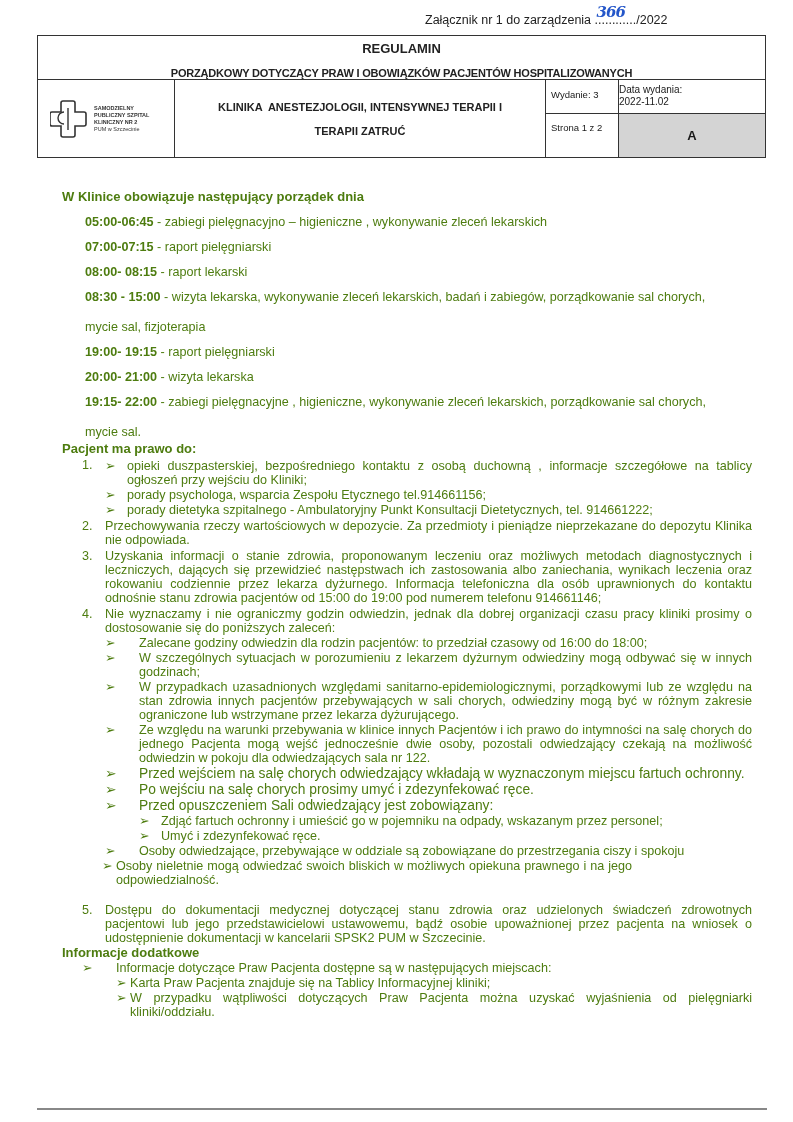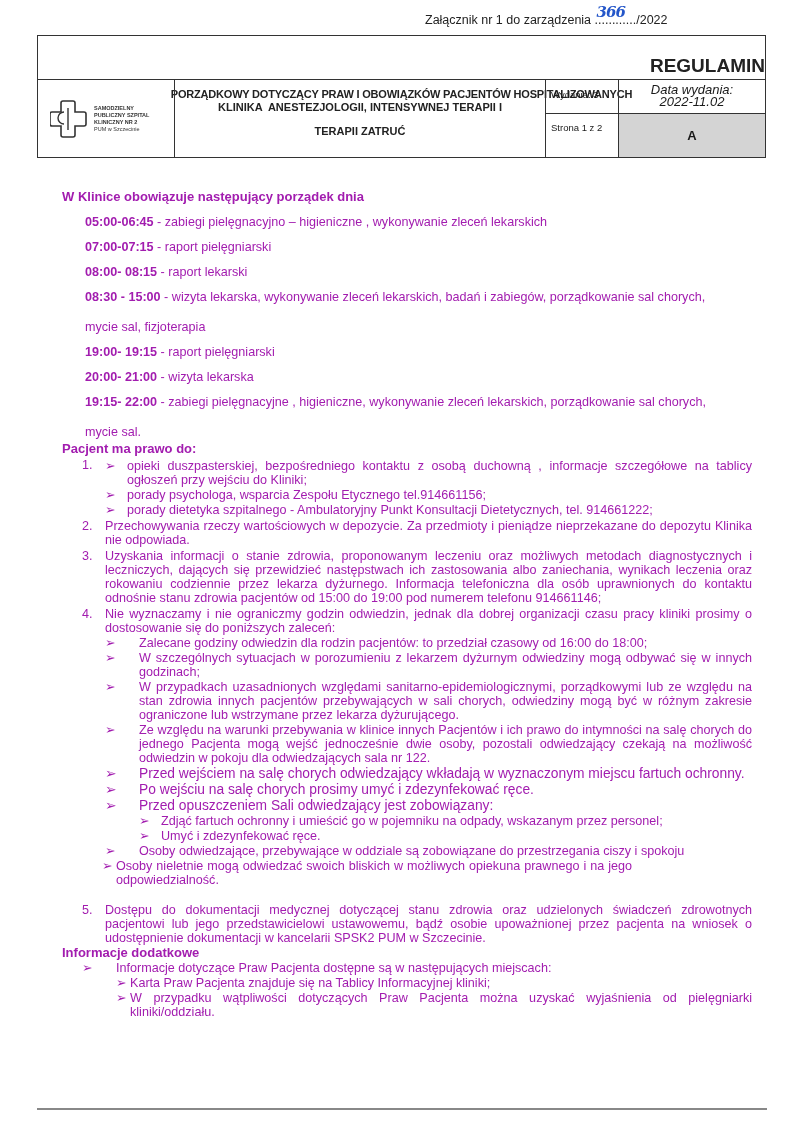--- a/index.html
+++ b/index.html
@@ -6,35 +6,35 @@
     html, body { width:793px; height:1122px; background:#ffffff; overflow:hidden; }
     body { font-family:"Liberation Sans", sans-serif; color:#1a1a1a; position:relative; }
 
     .annex { position:absolute; top:13px; left:425px; font-size:12.5px; color:#222; white-space:nowrap; }
     .annex .hand { position:relative; display:inline-block; }
     .annex .hand .dots { letter-spacing:0; }
     .annex .hand .num { position:absolute; left:2px; top:-10px; color:#2456c9; font-family:"DejaVu Serif", serif; font-style:italic; font-size:15px; font-weight:bold; letter-spacing:-1px; }
 
     .header-box { position:absolute; top:35px; left:37px; width:729px; height:123px; border:1.5px solid #333; }
     .header-title { text-align:center; font-weight:bold; color:#222; }
-    .header-title .t1 { font-size:19px; margin-top:19px;text-align:right; }
+    .header-title .t1 { font-size:13px; margin-top:5px; }
     .header-title .t2 { font-size:11px; margin-top:11px; letter-spacing:-0.2px; }
     .header-row { position:absolute; top:43px; left:0; right:0; bottom:0; border-top:1.5px solid #333; display:flex; }
     .cell-logo { width:137px; border-right:1.5px solid #333; display:flex; align-items:center; padding-left:12px; }
     .logo-text { font-size:5.5px; line-height:7px; margin-left:6px; font-weight:bold; color:#333; }
     .logo-text .small { font-weight:normal; }
     .cell-clinic { width:371px; border-right:1.5px solid #333; display:flex; flex-direction:column; justify-content:center; align-items:center; font-weight:bold; font-size:11px; line-height:24px; text-align:center; color:#222; }
     .cell-meta { width:73px; border-right:1.5px solid #333; display:flex; flex-direction:column; }
     .cell-meta .m1 { height:34px; border-bottom:1.5px solid #333; font-size:9.5px; padding:9px 0 0 5px; }
     .cell-meta .m2 { flex:1; font-size:9.5px; padding:8px 0 0 5px; }
     .cell-date { flex:1; display:flex; flex-direction:column; }
-    .cell-date .d1 { height:34px; border-bottom:1.5px solid #333; font-size:13px; text-align:center; line-height:12px; padding-top:4px;font-style:italic; }
+    .cell-date .d1 { height:34px; border-bottom:1.5px solid #333; font-size:10px; text-align:left; line-height:12px; padding-top:4px; }
     .cell-date .d2 { flex:1; background:#d4d4d4; display:flex; align-items:center; justify-content:center; font-weight:bold; font-size:13px; }
 
-    .content { position:absolute; left:62px; top:190px; width:690px; font-size:12.6px; line-height:14px; color:#a21caf; }
+    .content { position:absolute; left:62px; top:190px; width:690px; font-size:12.6px; line-height:14px; color:#4d7c0f; }
     .h { font-weight:bold; font-size:13px; }
     .sched { padding-left:23px; }
     .sched .row { margin-top:11px; line-height:14px; }
     .sched .time { font-weight:bold; }
     .sched .cont { margin-top:16px; }
     .list { margin-top:0; }
     .li { display:flex; text-align:justify; margin-top:2px; }
     .li .n { width:43px; padding-left:20px; flex-shrink:0; }
     .li .b { flex:1; }
     .bl { display:flex; text-align:justify; margin-top:1px; }

